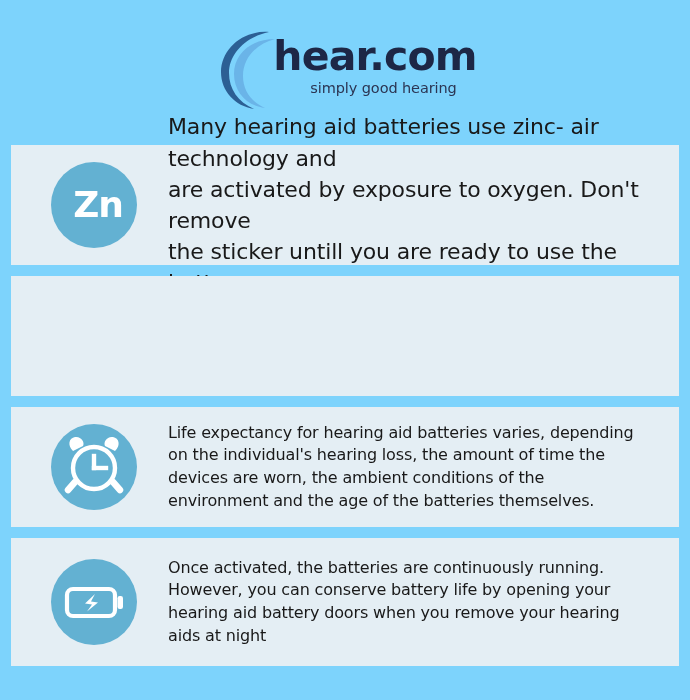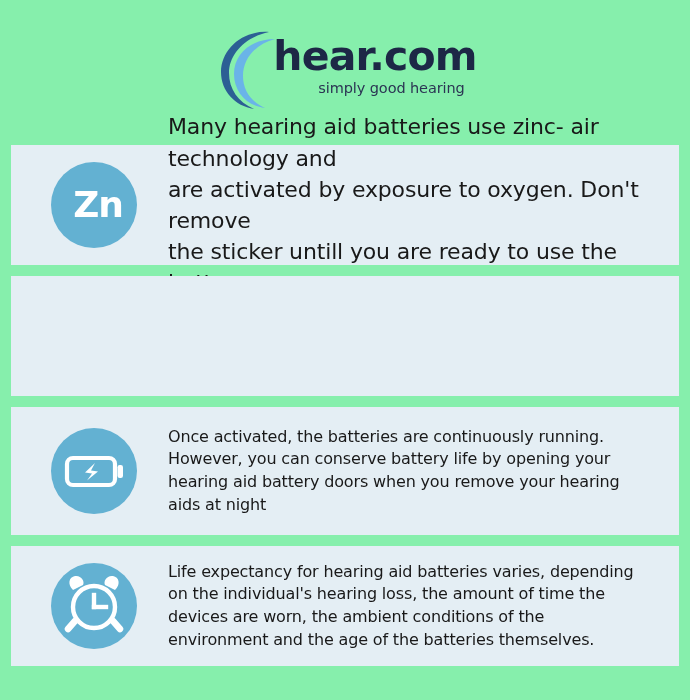--- a/index.html
+++ b/index.html
@@ -11,21 +11,21 @@
     height: 700px;
     background: #ffffff;
     font-family: "Liberation Sans", sans-serif;
     overflow: hidden;
   }
 
   #infographic {
     position: relative;
     width: 690px;
     height: 700px;
-    background: #86efac;
+    background: #7dd3fc;
   }
 
   
   .header {
     position: absolute;
     top: 0;
     left: 0;
     width: 690px;
     height: 133px;
     display: flex;
@@ -64,21 +64,21 @@
     color: #1d2746;
     line-height: 0.95;
     white-space: nowrap;
   }
   .logo-tagline {
     font-family: "DejaVu Sans", sans-serif;
     font-size: 14.5px;
     color: #2b3553;
     letter-spacing: -0.1px;
     margin-top: 5px;
-    margin-right: 12px;
+    margin-right: 20px;
     white-space: nowrap;
   }
 
   
   .panels {
     position: absolute;
     top: 145px;
     left: 11px;
     width: 668px;
   }
@@ -161,52 +161,52 @@
     <div class="panel panel-1">
       <div class="icon-wrap">
         <span class="zn-text">Zn</span>
       </div>
       <div class="panel-body">Many hearing aid batteries use zinc- air technology and
 are activated by exposure to oxygen. Don't remove
 the sticker untill you are ready to use the battery</div>
     </div>
 
     <div class="panel panel-2">
+    </div>
+
+    <div class="panel panel-4">
+      <div class="icon-wrap">
+        <svg width="86" height="86" viewBox="0 0 86 86" xmlns="http://www.w3.org/2000/svg">
+
+          <path d="M22 27 C16 21 18 14 24 13 C30 12 34 18 32 22 Z" fill="#ffffff"></path>
+          <path d="M64 27 C70 21 68 14 62 13 C56 12 52 18 54 22 Z" fill="#ffffff"></path>
+
+          <path d="M24 58 L17 66" stroke="#ffffff" stroke-width="6.5" stroke-linecap="round"></path>
+          <path d="M62 58 L69 66" stroke="#ffffff" stroke-width="6.5" stroke-linecap="round"></path>
+
+          <circle cx="43" cy="44" r="21" fill="none" stroke="#ffffff" stroke-width="4.4"></circle>
+
+          <path d="M43 44 L43 32" stroke="#ffffff" stroke-width="4.4" stroke-linecap="square"></path>
+          <path d="M43 44 L55 44" stroke="#ffffff" stroke-width="4.4" stroke-linecap="square"></path>
+        </svg>
+      </div>
+      <div class="panel-body">Life expectancy for hearing aid batteries varies, depending
+on the individual's hearing loss, the amount of time the
+devices are worn, the ambient conditions of the
+environment and the age of the batteries themselves.</div>
     </div>
 
     <div class="panel panel-3">
       <div class="icon-wrap">
         <svg width="86" height="86" viewBox="0 0 86 86" xmlns="http://www.w3.org/2000/svg">
           <rect x="16" y="30" width="48" height="27" rx="6" ry="6" fill="none" stroke="#ffffff" stroke-width="4.2"></rect>
           <rect x="66.5" y="37" width="5.5" height="13" rx="2.2" ry="2.2" fill="#ffffff"></rect>
           <path d="M44 35 L34 44.5 L41 45.5 L36 52.5 L47 43.5 L40 42.5 Z" fill="#ffffff"></path>
         </svg>
       </div>
       <div class="panel-body">Once activated, the batteries are continuously running.
 However, you can conserve battery life by opening your
 hearing aid battery doors when you remove your hearing
 aids at night</div>
     </div>
 
-    <div class="panel panel-4">
-      <div class="icon-wrap">
-        <svg width="86" height="86" viewBox="0 0 86 86" xmlns="http://www.w3.org/2000/svg">
-
-          <path d="M22 27 C16 21 18 14 24 13 C30 12 34 18 32 22 Z" fill="#ffffff"></path>
-          <path d="M64 27 C70 21 68 14 62 13 C56 12 52 18 54 22 Z" fill="#ffffff"></path>
-
-          <path d="M24 58 L17 66" stroke="#ffffff" stroke-width="6.5" stroke-linecap="round"></path>
-          <path d="M62 58 L69 66" stroke="#ffffff" stroke-width="6.5" stroke-linecap="round"></path>
-
-          <circle cx="43" cy="44" r="21" fill="none" stroke="#ffffff" stroke-width="4.4"></circle>
-
-          <path d="M43 44 L43 32" stroke="#ffffff" stroke-width="4.4" stroke-linecap="square"></path>
-          <path d="M43 44 L55 44" stroke="#ffffff" stroke-width="4.4" stroke-linecap="square"></path>
-        </svg>
-      </div>
-      <div class="panel-body">Life expectancy for hearing aid batteries varies, depending
-on the individual's hearing loss, the amount of time the
-devices are worn, the ambient conditions of the
-environment and the age of the batteries themselves.</div>
-    </div>
-
   </div>
 </div>
 
 </body></html>

